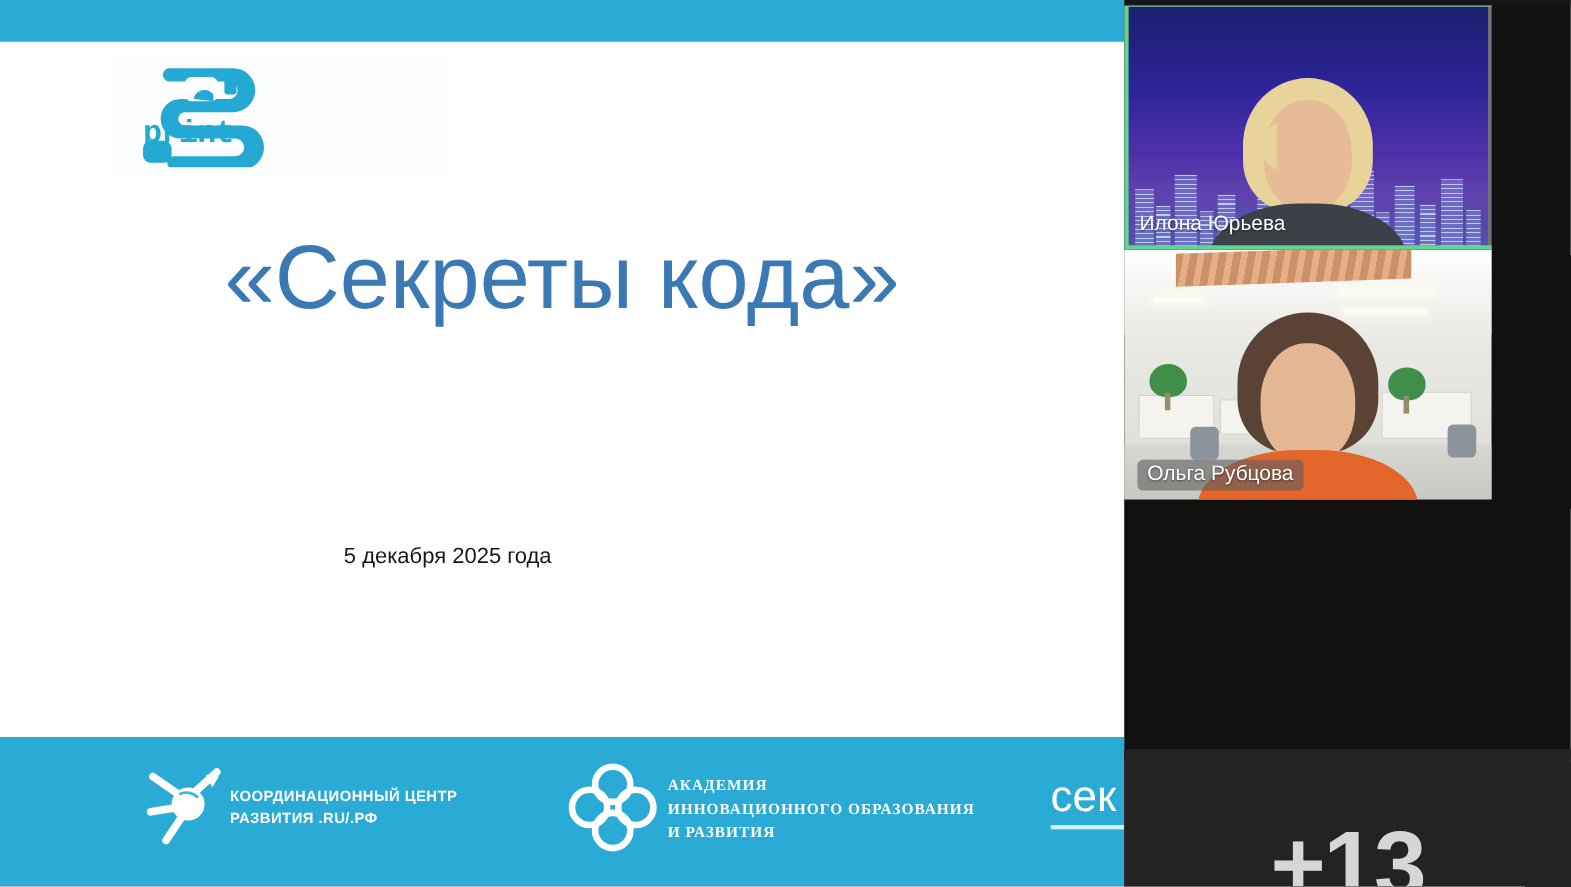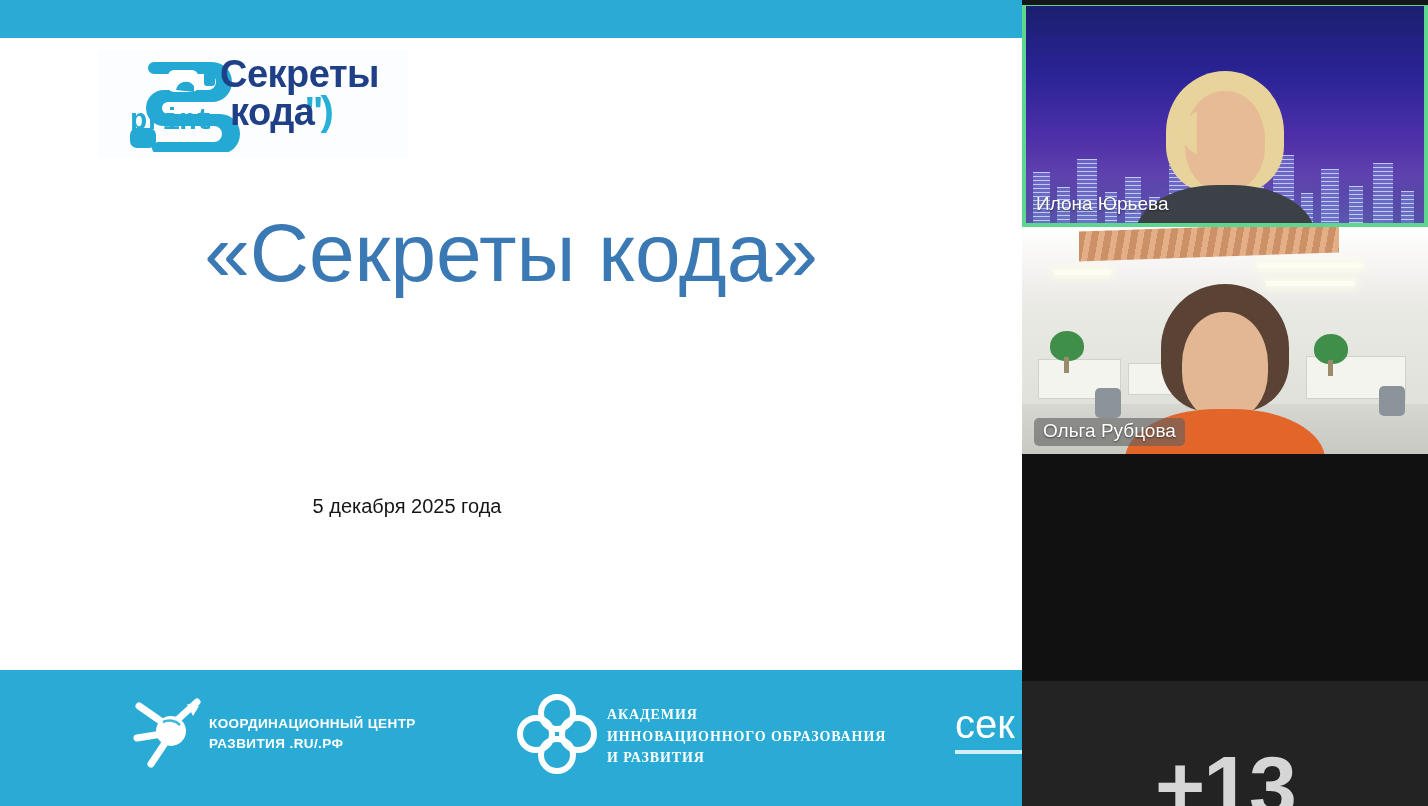--- a/index.html
+++ b/index.html
@@ -40,21 +40,21 @@
   .f-ac{position:absolute;left:515px;top:692px;width:430px;height:86px;}
   .f-ac .txt{position:absolute;left:92px;top:12px;color:#ffffff;
              font-family:"Liberation Serif","DejaVu Serif",serif;
              font-size:14px;font-weight:700;line-height:1.55;letter-spacing:0.9px;}
   .f-sk{position:absolute;left:955px;top:704px;width:70px;height:56px;overflow:hidden;}
   .f-sk .w{color:#ffffff;font-size:40px;font-weight:400;line-height:1;white-space:nowrap;}
   .f-sk .ul{position:absolute;left:0;top:46px;width:70px;height:4px;background:#cfeffb;}
 
   
   .rail{position:absolute;left:1022px;top:0;width:406px;height:806px;background:#111;overflow:hidden;}
-  .tile{position:absolute;left:0;width:406px;height:227px;overflow:hidden;background:#737373;}
+  .tile{position:absolute;left:0;width:334px;height:227px;overflow:hidden;background:#737373;}
   .tile.t1{top:0;}
   .tile.t2{top:227px;}
   .tile.t3{top:454px;}
   .tile .vid{position:absolute;inset:0;overflow:hidden;}
   .tile.t1 .vid{top:6px;left:3px;right:3px;bottom:2px;border:0;}
   .speaking{position:absolute;left:0;top:2px;width:406px;height:225px;
             box-sizing:border-box;border:4px solid #5fd68f;pointer-events:none;z-index:5;}
   .topstrip{position:absolute;left:0;top:0;width:406px;height:5px;background:#15161a;z-index:6;}
 
   .nm{position:absolute;left:12px;bottom:8px;z-index:4;color:#fff;font-size:19px;
@@ -126,24 +126,20 @@
       <div class="sp-wrap">
         <svg width="128" height="96" viewBox="0 0 128 96">
           <path d="M38 6 h58 a20 20 0 0 1 0 40 h-44 a6 6 0 0 0 0 12 h52 a20 20 0 0 1 0 40 h-62 a6 6 0 0 1 0 -12 h56 a8 8 0 0 0 0 -16 h-50 a18 18 0 0 1 0 -36 h44 a8 8 0 0 0 0 -16 h-54 a6 6 0 0 1 0 -12 z" fill="#23a9d4"></path>
           <rect x="52" y="14" width="30" height="22" rx="6" fill="#ffffff"></rect>
           <path d="M60 34 a10 10 0 0 1 18 -4 l0 6 z" fill="#23a9d4"></path>
           <rect x="88" y="10" width="11" height="20" rx="3" fill="#23a9d4"></rect>
           <rect x="14" y="72" width="26" height="20" rx="7" fill="#23a9d4"></rect>
         </svg>
       </div>
       <div class="sp-print">print</div>
-      <div class="sk-txt">
-        <span>Секреты</span><br>
-        <span class="sk-l2">кода</span><span class="sk-smile">")</span>
-      </div>
     </div>
 
     <div class="title">
       <span class="l2">«Секреты кода»</span>
     </div>
     <div class="subtitle">5 декабря 2025 года</div>
 
     <div class="f-kc">
       <svg width="76" height="72" viewBox="0 0 76 72">
         <g stroke="#ffffff" stroke-width="7" stroke-linecap="round" fill="none">

